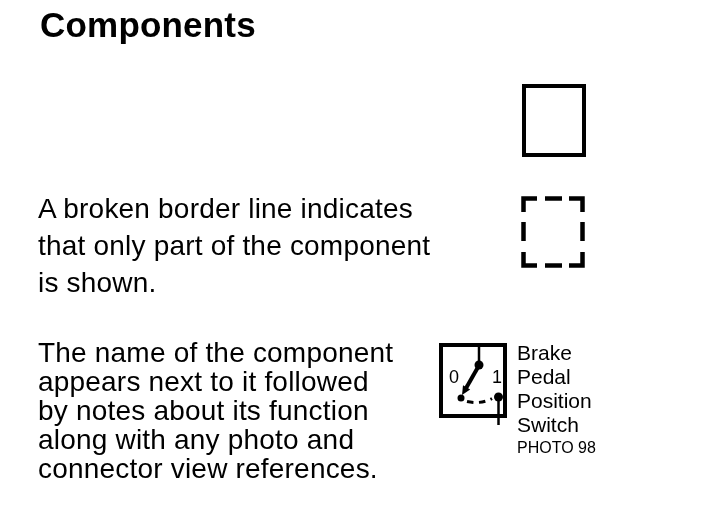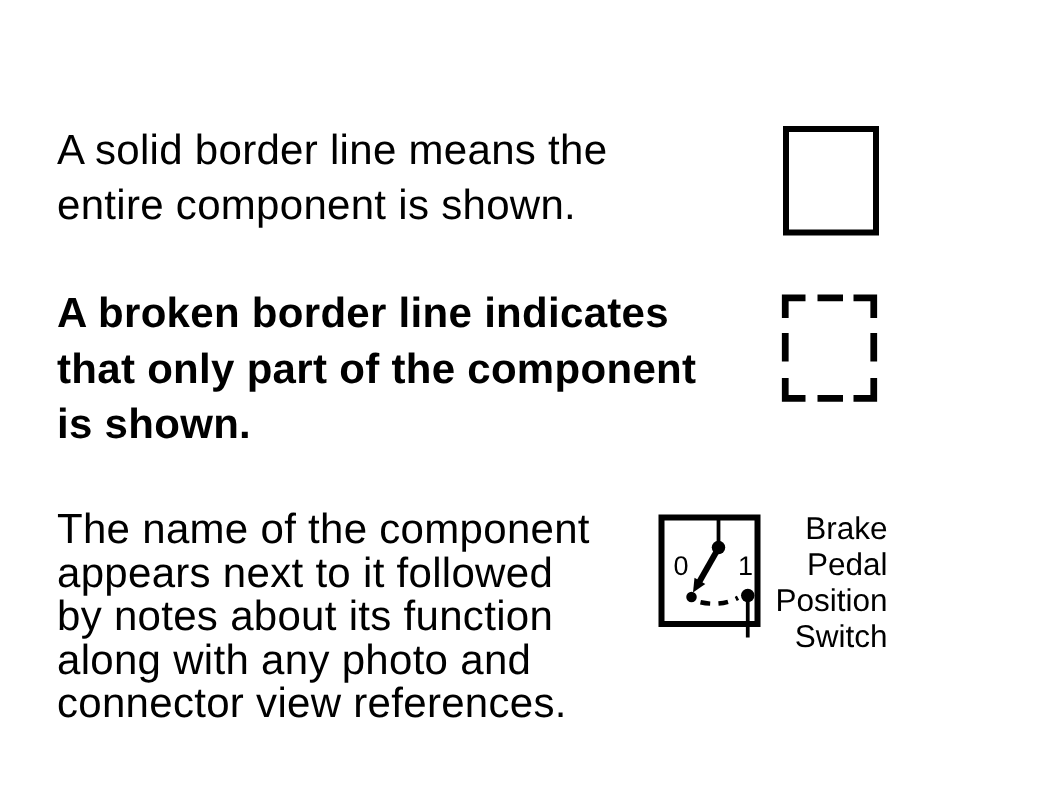--- a/index.html
+++ b/index.html
@@ -26,21 +26,21 @@
     white-space: pre;
   }
   .para {
     position: absolute;
     left: 38px;
     font-size: 28px;
     white-space: pre-line;
     letter-spacing: 0.2px;
   }
   .p1 { top: 81px;  line-height: 37px; }
-  .p2 { top: 190px; line-height: 37px; font-weight: bold; }
+  .p2 { top: 190px; line-height: 37px; }
   .p3 { top: 338px; line-height: 29px; }
   .solid-box {
     position: absolute;
     left: 522px;
     top: 84px;
     width: 64px;
     height: 73px;
     box-sizing: border-box;
     border: 4px solid #000000;
     background: #ffffff;
@@ -60,37 +60,35 @@
   }
   .notes {
     position: absolute;
     left: 517px;
     top: 341px;
   }
   .note-name, .note-func {
     font-size: 21px;
     line-height: 24px;
     white-space: pre;
-    text-align: right;
   }
   .note-photo {
     font-size: 16px;
     line-height: 18px;
     margin-top: 2px;
     white-space: pre;
   }
 </style>
 </head>
 <body>
 
 <div class="page">
 
+  <div class="title">Components</div>
 
-  <div class="para p1">A solid border line means the
-entire component is shown.</div>
 
   <div class="solid-box"></div>
 
   <div class="para p2">A broken border line indicates
 that only part of the component
 is shown.</div>
 
   <svg class="dashed-box" width="68" height="76" viewBox="0 0 68 76">
     <g fill="none" stroke="#000000" stroke-width="4.5" stroke-linecap="butt">
       <path d="M 4.5,18 L 4.5,4.5 L 18,4.5"></path>
@@ -122,15 +120,16 @@
     <line x1="61.5" y1="57" x2="61.5" y2="85" stroke="#000000" stroke-width="2.5"></line>
     <text x="17" y="43" text-anchor="middle" font-size="18" fill="#000000">0</text>
     <text x="60" y="43" text-anchor="middle" font-size="18" fill="#000000">1</text>
   </svg>
 
   <div class="notes">
     <div class="note-name">Brake
 Pedal
 Position
 Switch</div>
+    <div class="note-photo">PHOTO 98</div>
   </div>
 
 </div>
 
 </body></html>

